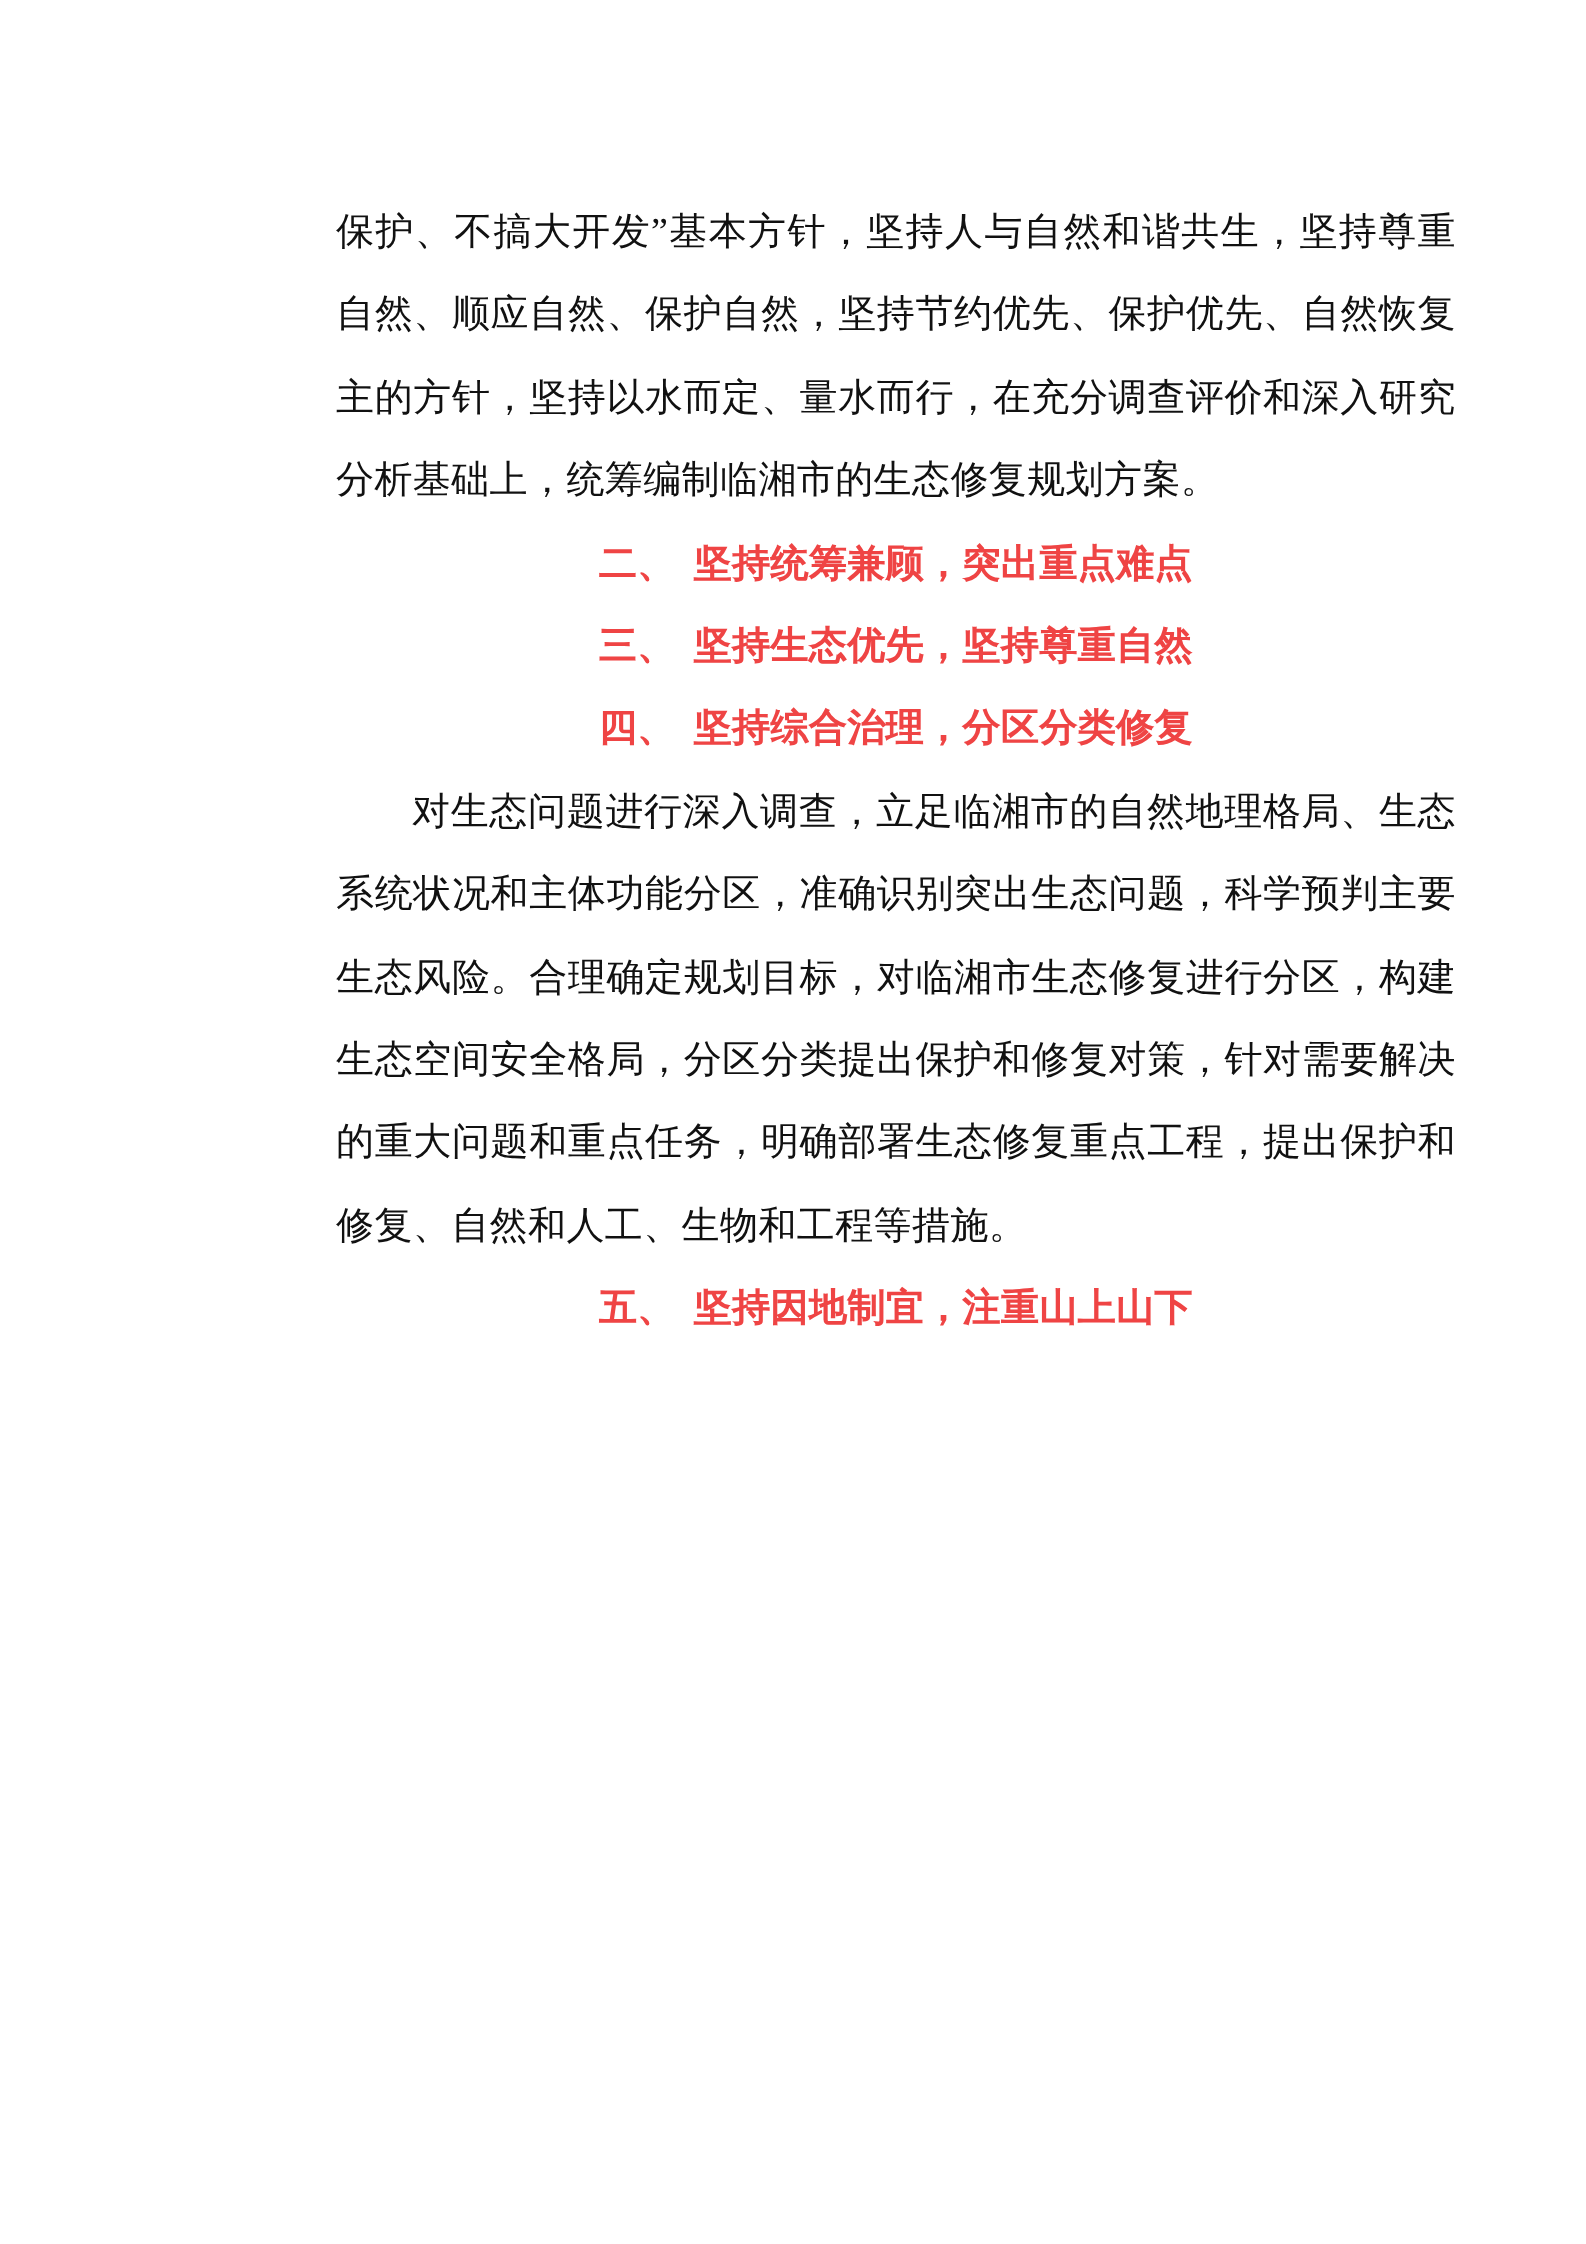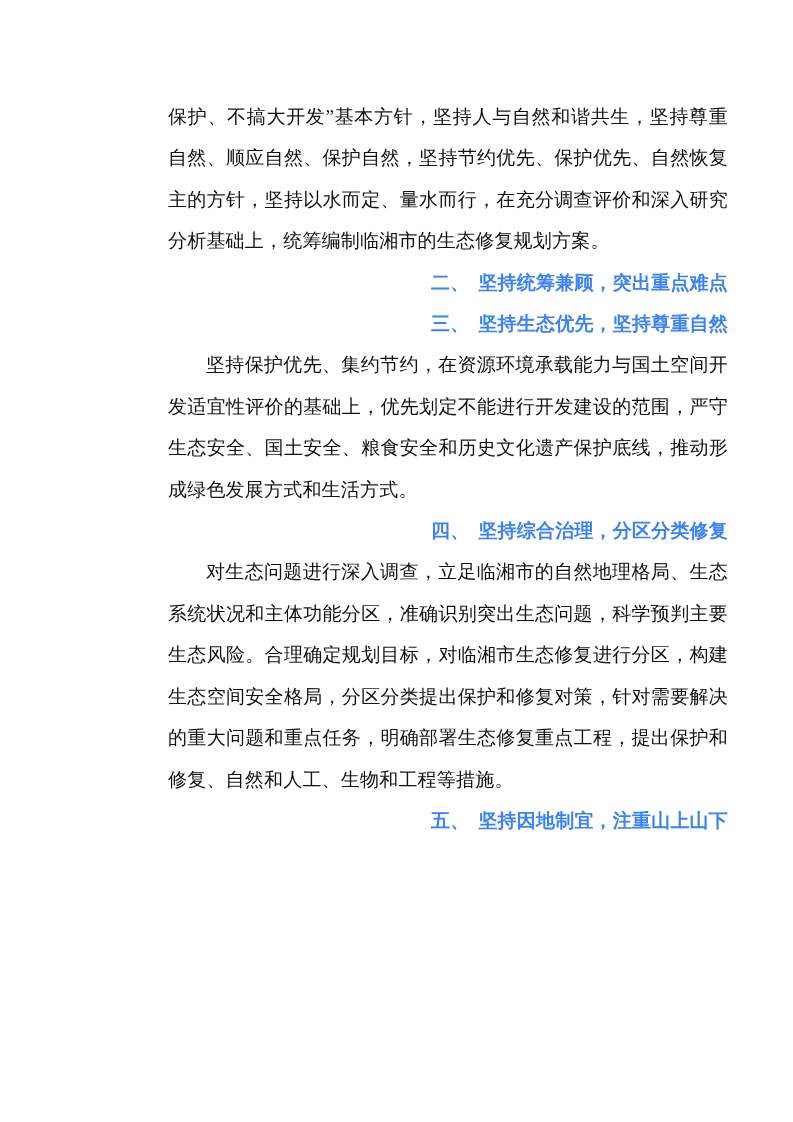--- a/index.html
+++ b/index.html
@@ -35,23 +35,23 @@
   }
   .content p.no-indent {
     text-indent: 0;
   }
   .content h2 {
     margin: 0;
     padding: 0;
     font-size: 19px;
     line-height: 41.4px;
     font-weight: bold;
-    text-align: right;
+    text-align: center;
     font-family: Liberation Sans, sans-serif;
-    color: #3b82f6;
+    color: #ef4444;
   }
   .heading-num {
     margin-right: 9px;
   }
   .page-footer {
     position: absolute;
     left: 0;
     right: 0;
     top: 1033px;
     text-align: right;
@@ -71,21 +71,20 @@
 
     <h2>
       <span class="heading-num">二、</span><span>坚持统筹兼顾，突出重点难点</span>
     </h2>
 
 
     <h2>
       <span class="heading-num">三、</span><span>坚持生态优先，坚持尊重自然</span>
     </h2>
 
-    <p>坚持保护优先、集约节约，在资源环境承载能力与国土空间开发适宜性评价的基础上，优先划定不能进行开发建设的范围，严守生态安全、国土安全、粮食安全和历史文化遗产保护底线，推动形成绿色发展方式和生活方式。</p>
 
     <h2>
       <span class="heading-num">四、</span><span>坚持综合治理，分区分类修复</span>
     </h2>
 
     <p>对生态问题进行深入调查，立足临湘市的自然地理格局、生态系统状况和主体功能分区，准确识别突出生态问题，科学预判主要生态风险。合理确定规划目标，对临湘市生态修复进行分区，构建生态空间安全格局，分区分类提出保护和修复对策，针对需要解决的重大问题和重点任务，明确部署生态修复重点工程，提出保护和修复、自然和人工、生物和工程等措施。</p>
 
     <h2>
       <span class="heading-num">五、</span><span>坚持因地制宜，注重山上山下</span>
     </h2>

